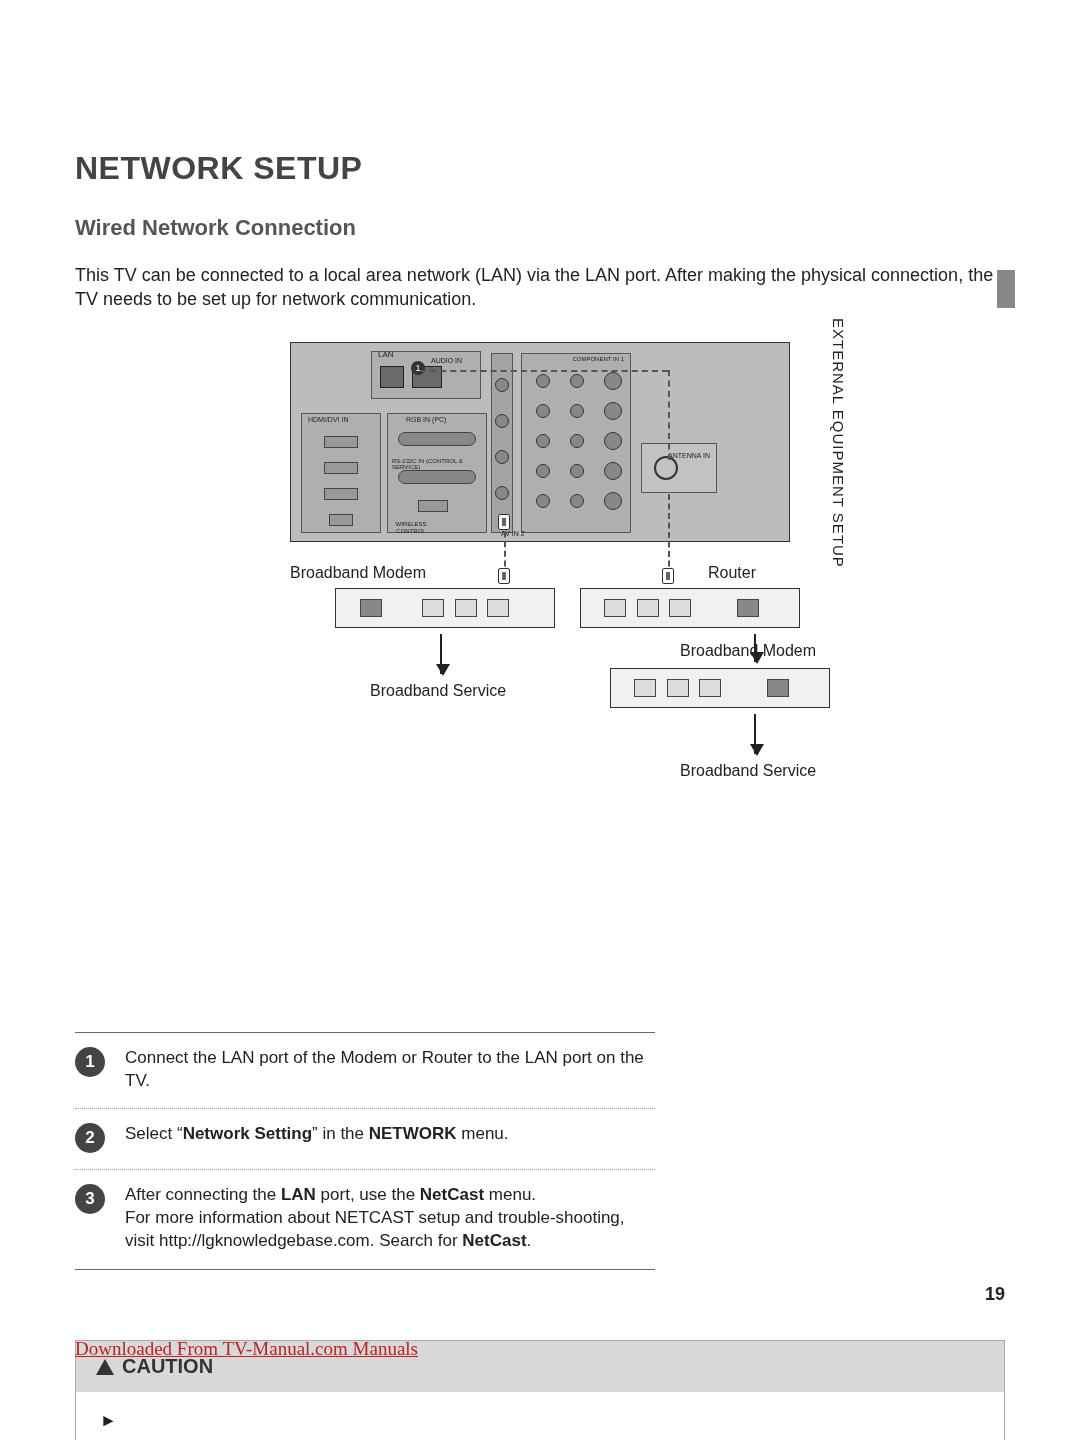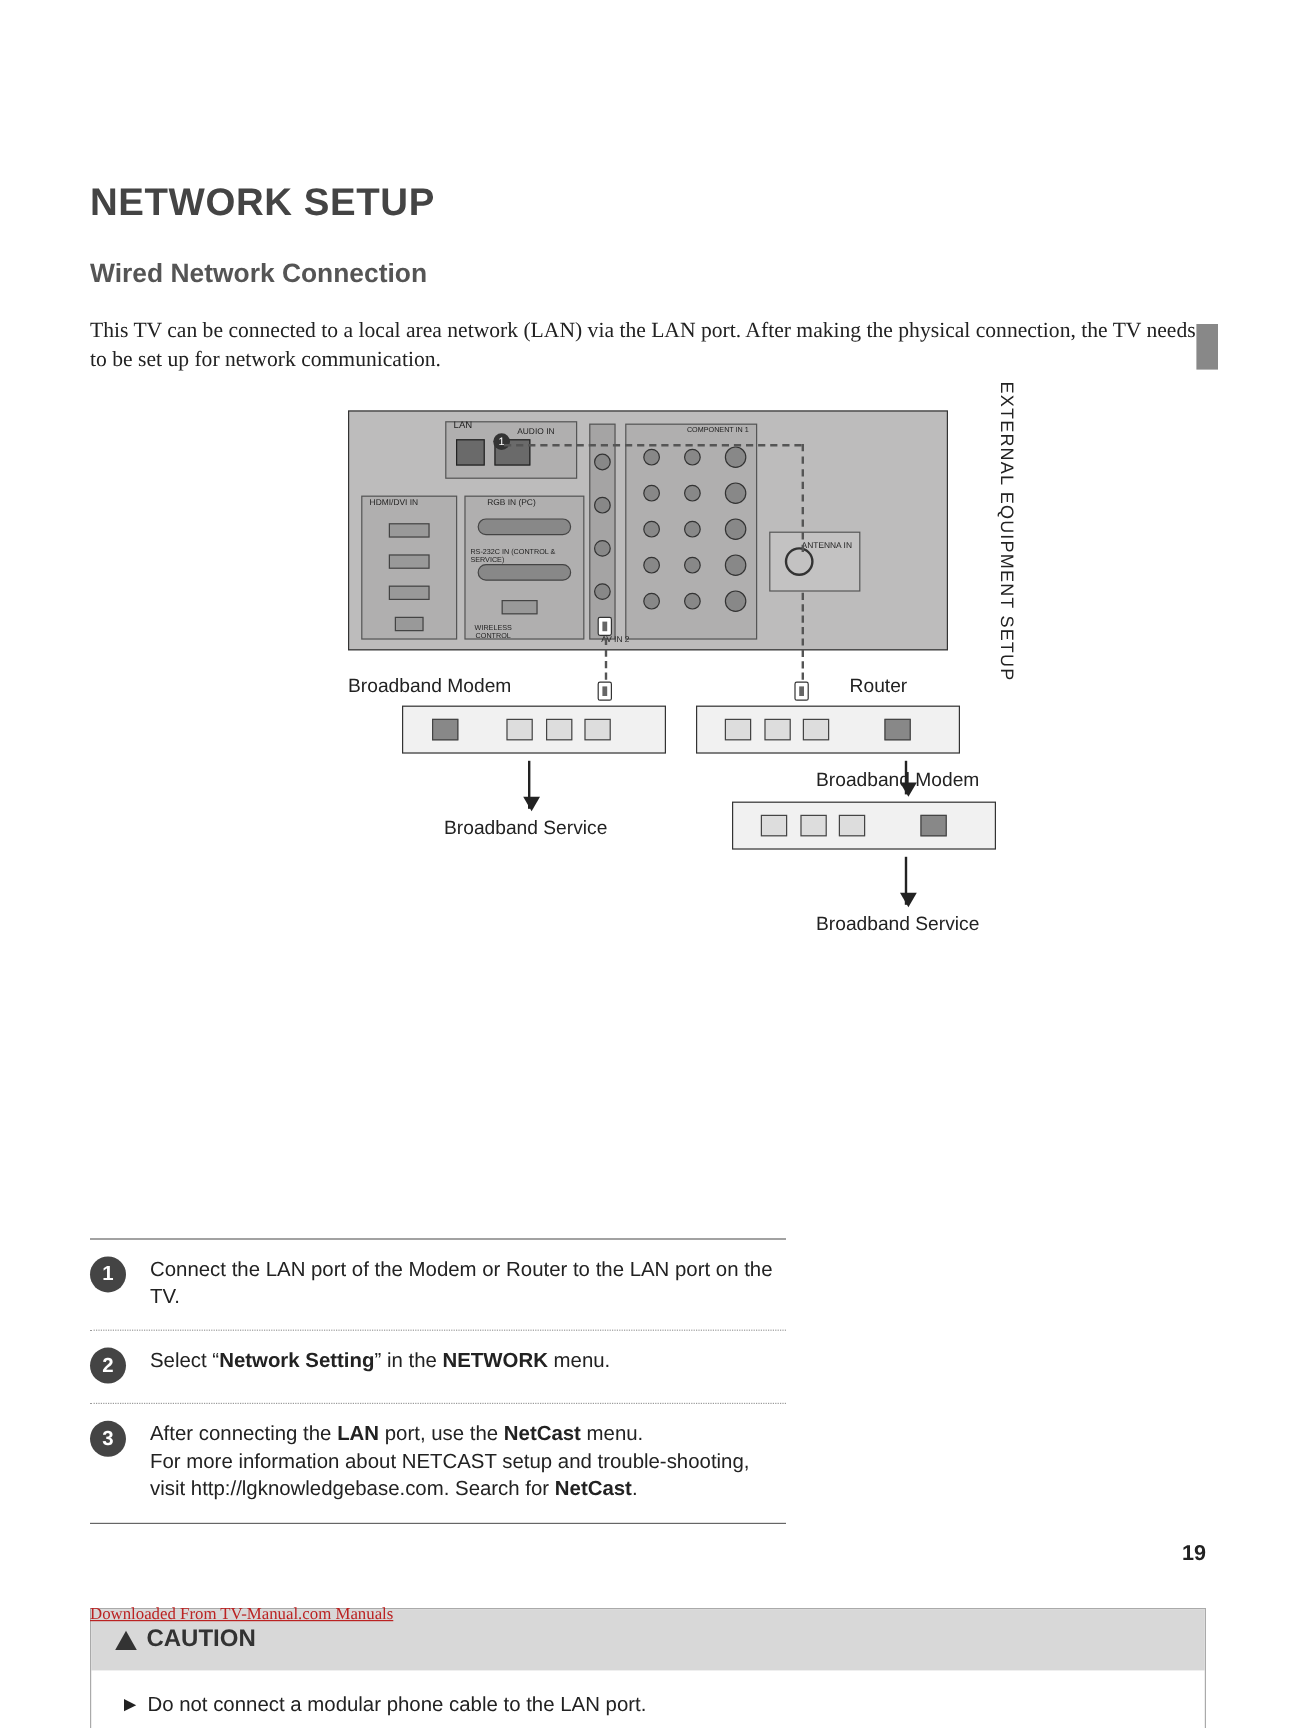--- a/index.html
+++ b/index.html
@@ -26,21 +26,20 @@
     font-size: 22px;
     font-weight: 700;
     color: #555;
     margin-bottom: 22px;
   }
   .intro {
     font-size: 18px;
     line-height: 1.35;
     color: #222;
     margin-bottom: 30px;
-    font-family: Liberation Serif, serif;
   }
   .side-tab {
     position: absolute;
     right: 65px;
     top: 270px;
     width: 30px;
     height: 310px;
   }
   .side-tab-gray {
     position: absolute;
@@ -224,21 +223,21 @@
   .caution-body .arrow {
     flex:0 0 auto;
   }
 
   .page-num {
     position:absolute; right:75px; top:1284px;
     font-size:18px; font-weight:700;
   }
   .footer-link {
     position:absolute; left:75px; top:1338px;
-    font-size:14px; color:#b22; text-decoration:underline;
+    font-size:19px; color:#b22; text-decoration:underline;
     font-family: "Times New Roman", serif;
   }
 </style>
 </head>
 <body>
 
 <div class="page">
   <h1 class="title">NETWORK SETUP</h1>
   <h2 class="subtitle">Wired Network Connection</h2>
   <p class="intro">This TV can be connected to a local area network (LAN) via the LAN port. After making the physical connection, the TV needs to be set up for network communication.</p>
@@ -376,21 +375,20 @@
   </div>
 
   <div class="caution">
     <div class="caution-head">
       <span class="warn-icon"></span>
       <span>CAUTION</span>
     </div>
     <div class="caution-body">
       <div class="row">
         <span class="arrow">►</span>
-        <span>Do not connect a modular phone cable to the LAN port.</span>
       </div>
 
     </div>
   </div>
 </div>
 
 <div class="page-num">19</div>
 <a class="footer-link">Downloaded From TV-Manual.com Manuals</a>
 
 </body></html>

